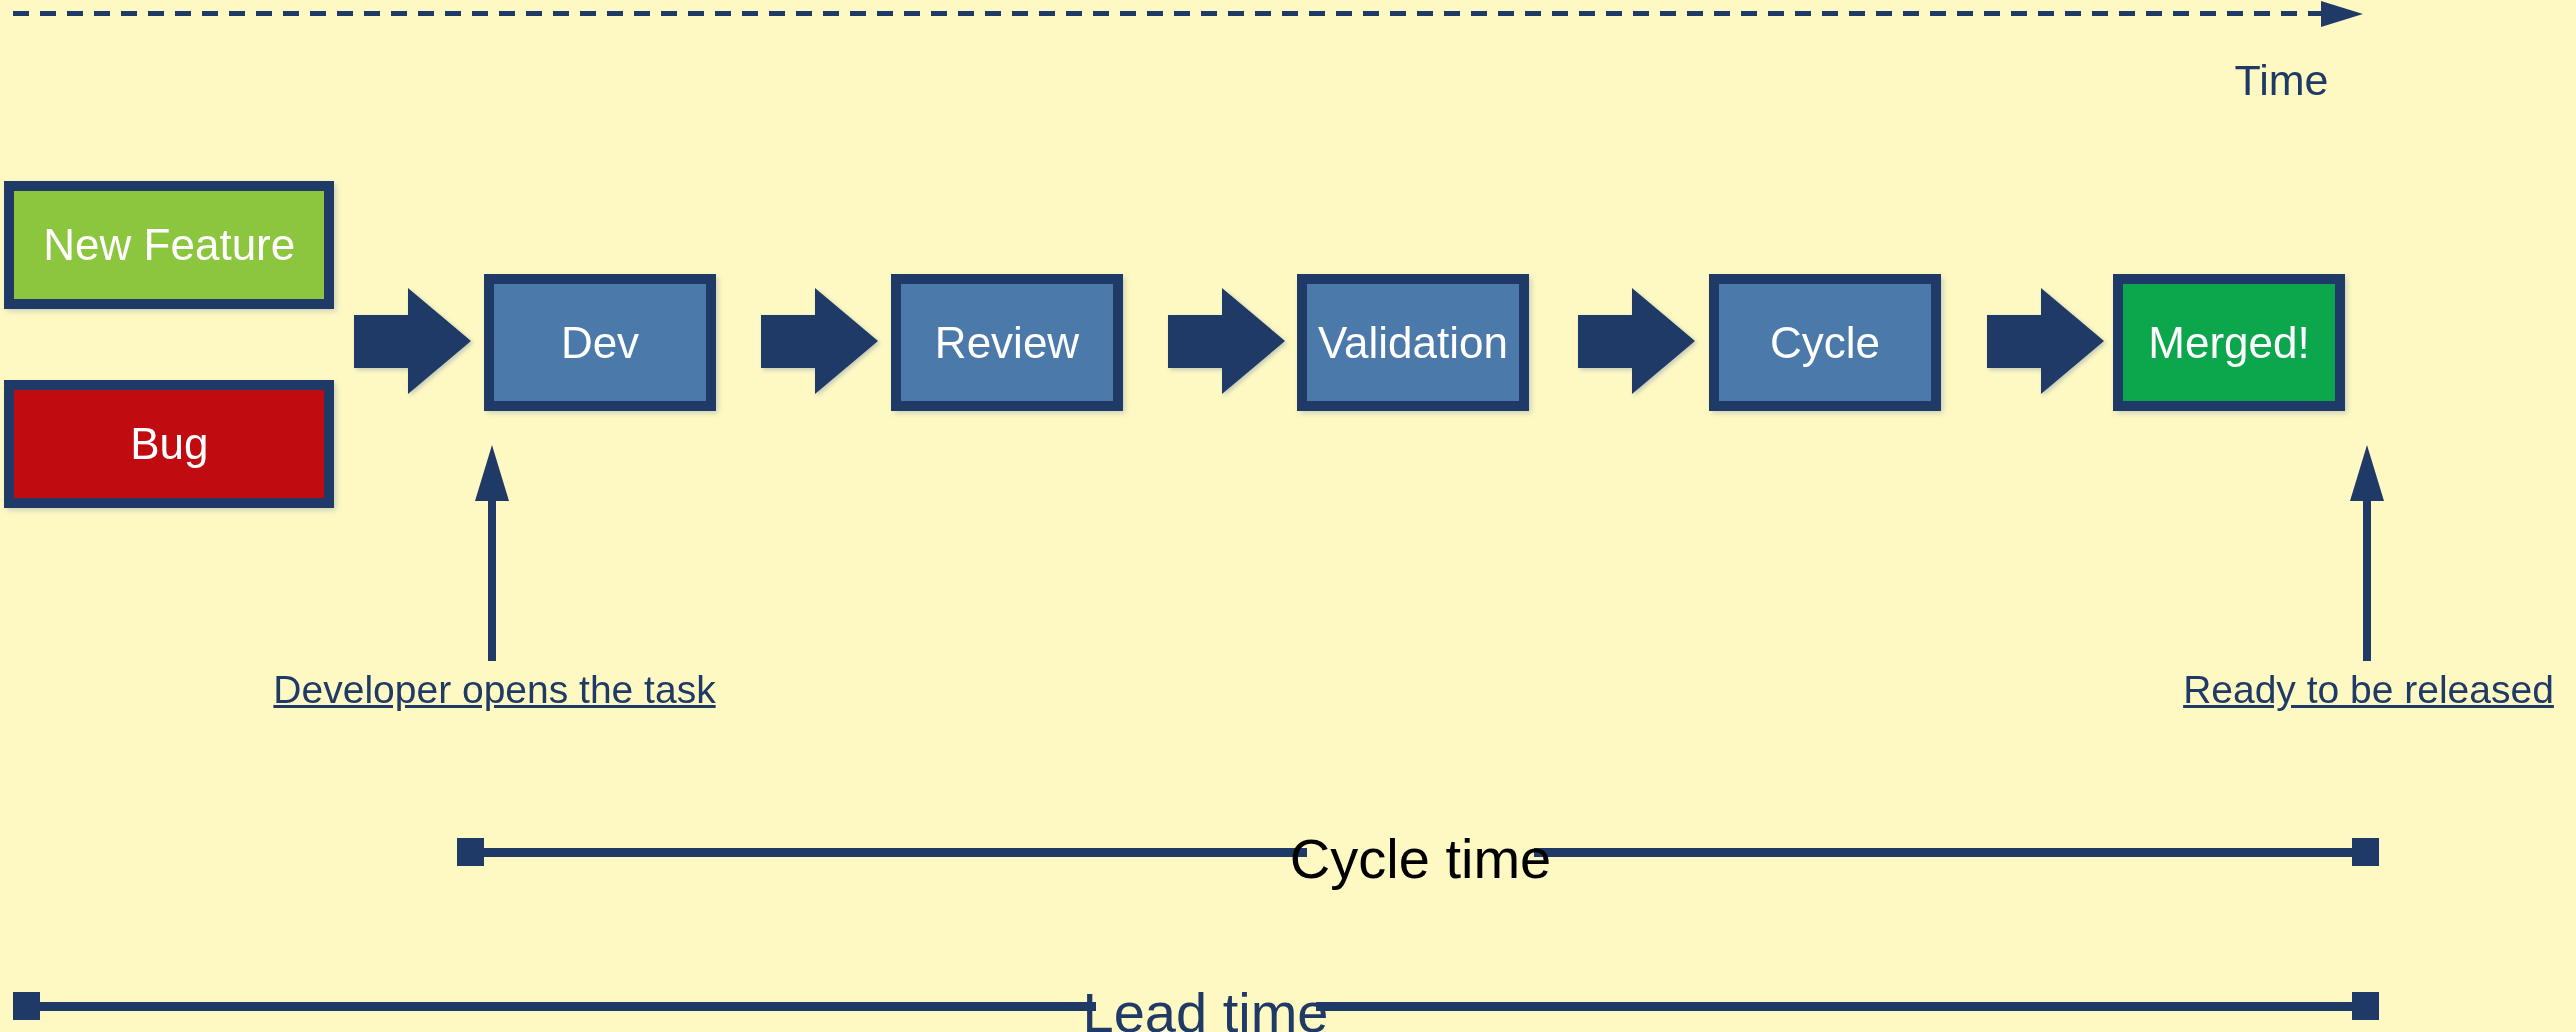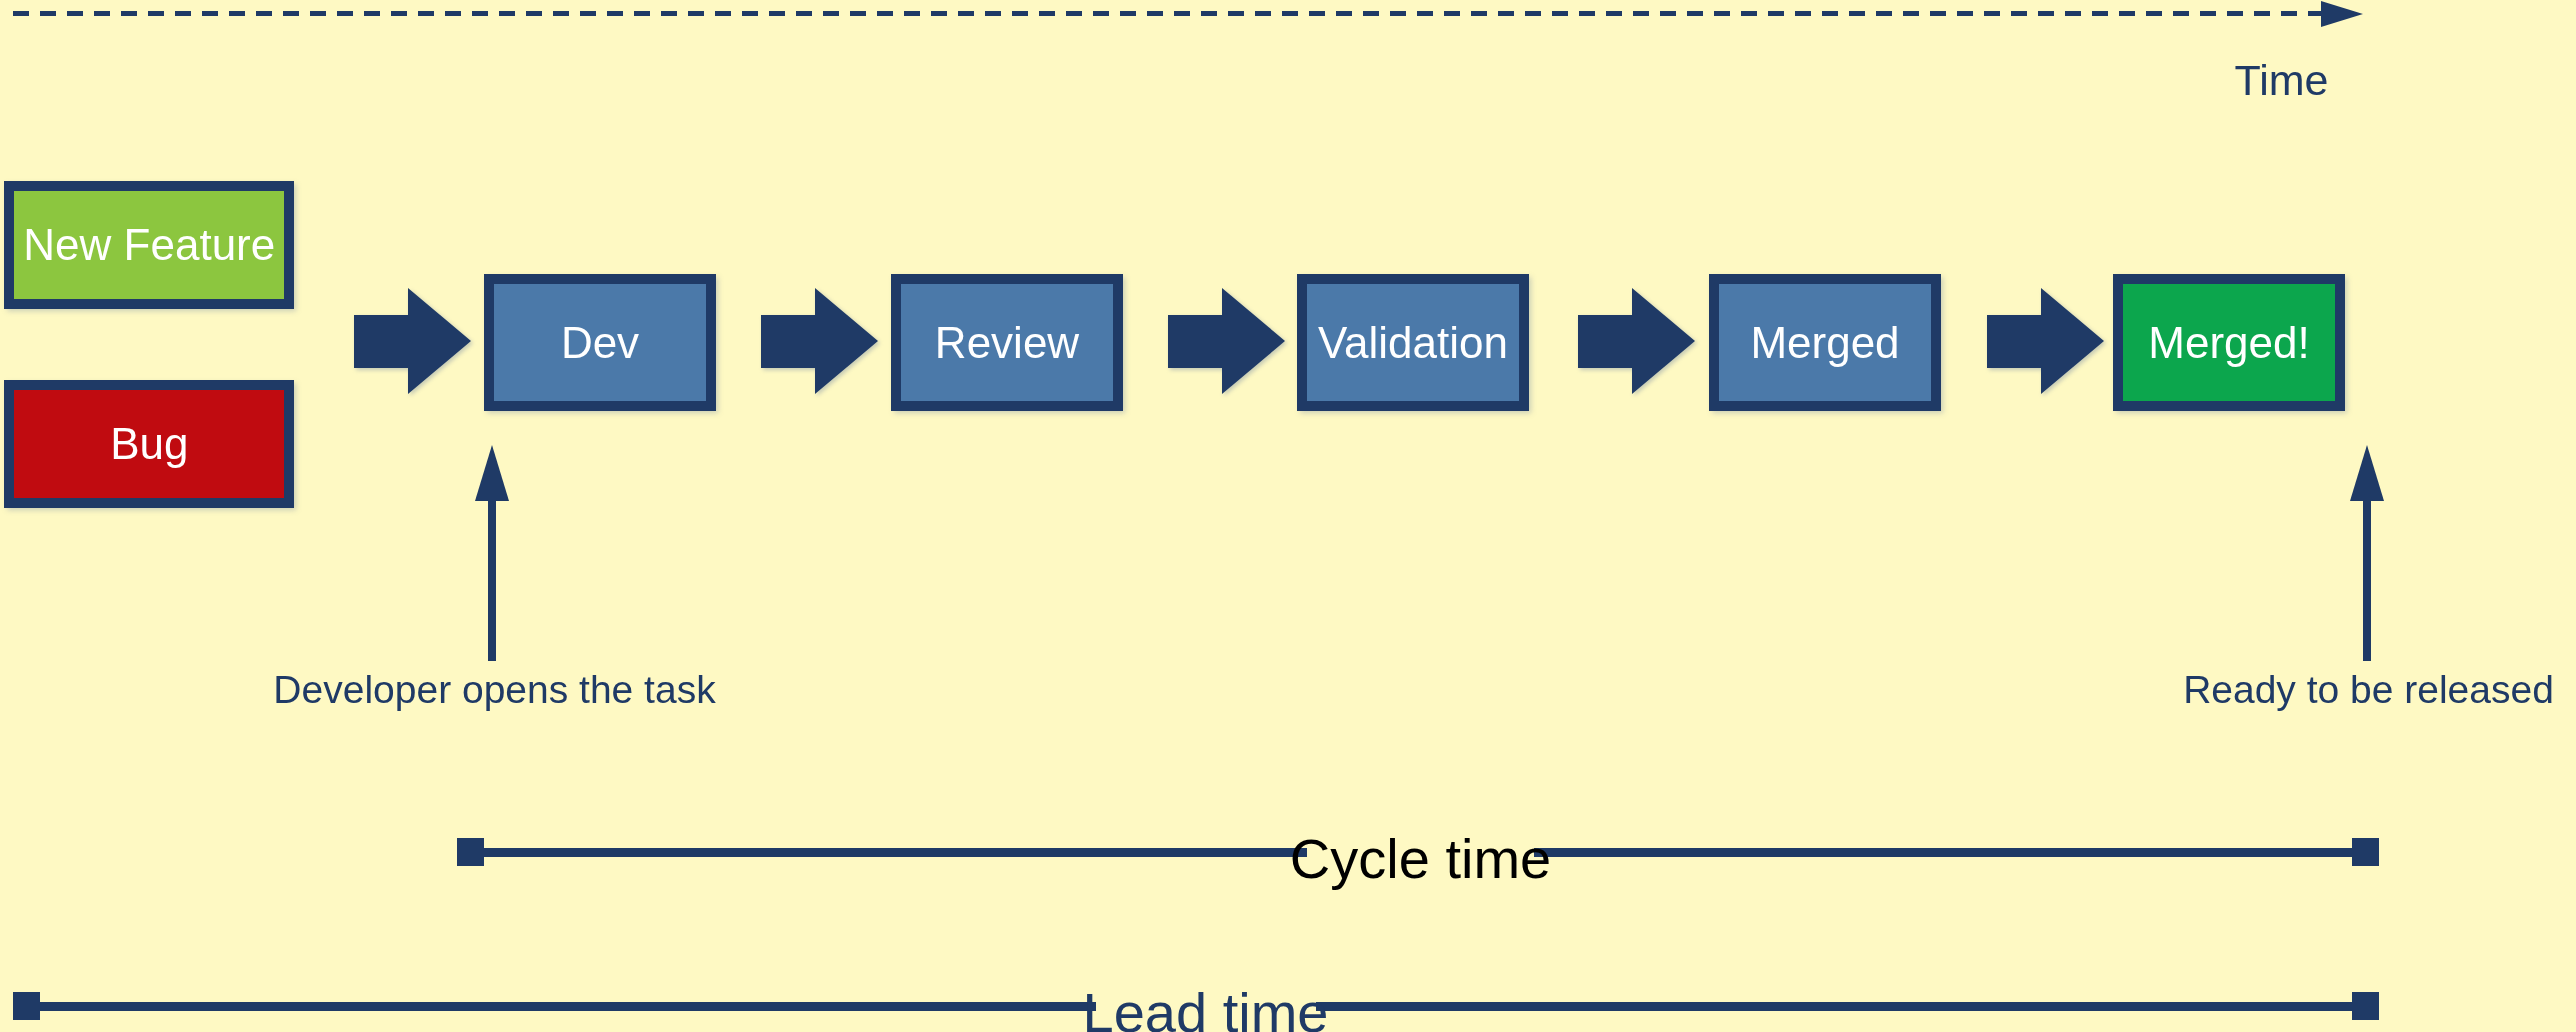--- a/index.html
+++ b/index.html
@@ -17,21 +17,21 @@
     left:2321px;top:0.5px;width:0;height:0;
     border-left:42px solid var(--navy);
     border-top:13px solid transparent;border-bottom:13px solid transparent;
   }
   .time-label{
     left:2174px;top:56px;width:215px;text-align:center;
     font-size:43px;color:var(--navy);
   }
   
   .inbox{
-    left:4.3px;width:290px;height:128px;box-sizing:border-box;
+    left:4.3px;width:330px;height:128px;box-sizing:border-box;
     border:10.2px solid var(--navy);
     display:flex;align-items:center;justify-content:center;
     color:var(--white);font-size:44px;
     box-shadow:3.2px 3.2px 5.4px rgba(110,130,160,.35);
   }
   .inbox.nf{top:181px;background:var(--feature-green);}
   .inbox.bug{top:349px;background:var(--bug-red);margin-top:31px;}
   
   .stage{
     top:274px;width:232px;height:137px;box-sizing:border-box;
@@ -53,21 +53,21 @@
   .uparrow{top:445px;width:34px;height:216px;}
   .uparrow .uhead{
     position:absolute;left:0;top:0;width:0;height:0;
     border-left:17px solid transparent;border-right:17px solid transparent;
     border-bottom:56px solid var(--navy);
   }
   .uparrow .uline{position:absolute;left:13.4px;top:54px;width:7.5px;height:162px;background:var(--navy);}
   .uparrow.left{left:475px;}
   .uparrow.right{left:2350px;}
   
-  .note{top:668px;width:751px;text-align:center;font-size:39px;color:var(--navy);}
+  .note{top:668px;width:751px;text-align:center;font-size:39px;color:var(--navy);text-decoration:underline;}
   .note.dev-open{left:119px;}
   .note.ready{left:1993px;}
   
   .seg{height:8.6px;background:var(--navy);}
   .marker{width:27px;height:28px;background:var(--navy);}
   .span-label{width:483px;text-align:center;font-size:56px;line-height:1.2;}
   .cycle-seg-l{left:471px;top:848px;width:836px;}
   .cycle-seg-r{left:1534px;top:848px;width:831px;}
   .cycle-m-l{left:457px;top:838px;}
   .cycle-m-r{left:2352px;top:838px;}
@@ -97,21 +97,21 @@
   <div class="abs stage" style="left:484px">
     <span>Dev</span>
   </div>
   <div class="abs stage" style="left:1297px">
     <span>Validation</span>
   </div>
   <div class="abs stage" style="left:891px">
     <span>Review</span>
   </div>
   <div class="abs stage" style="left:1709px">
-    <span>Merged</span>
+    <span>Cycle</span>
   </div>
   <div class="abs stage done" style="left:2113px">
     <span>Merged!</span>
   </div>
 
   <div class="abs barrow" style="left:354px">
       <div class="stem"></div>
       <div class="head"></div>
     </div>
   <div class="abs barrow" style="left:761px">

